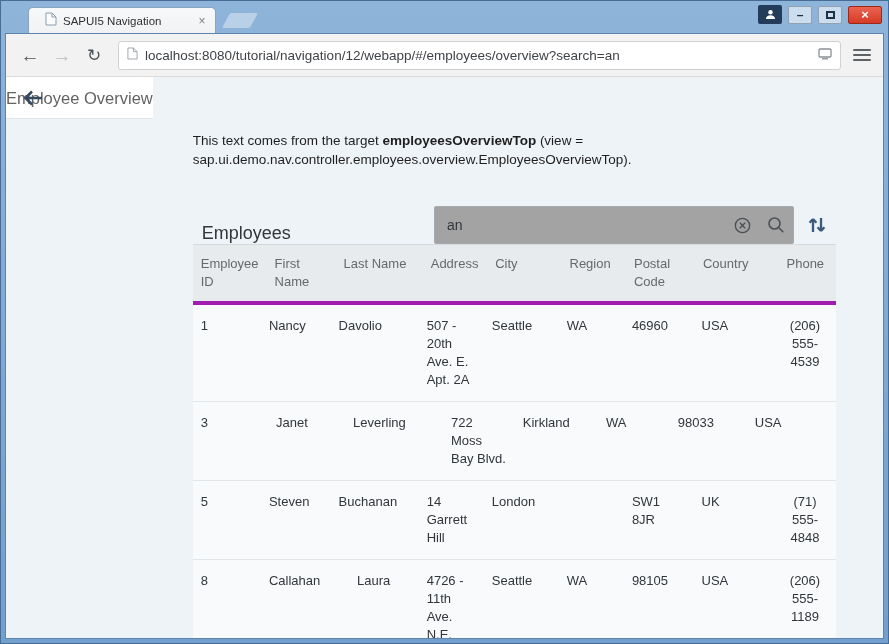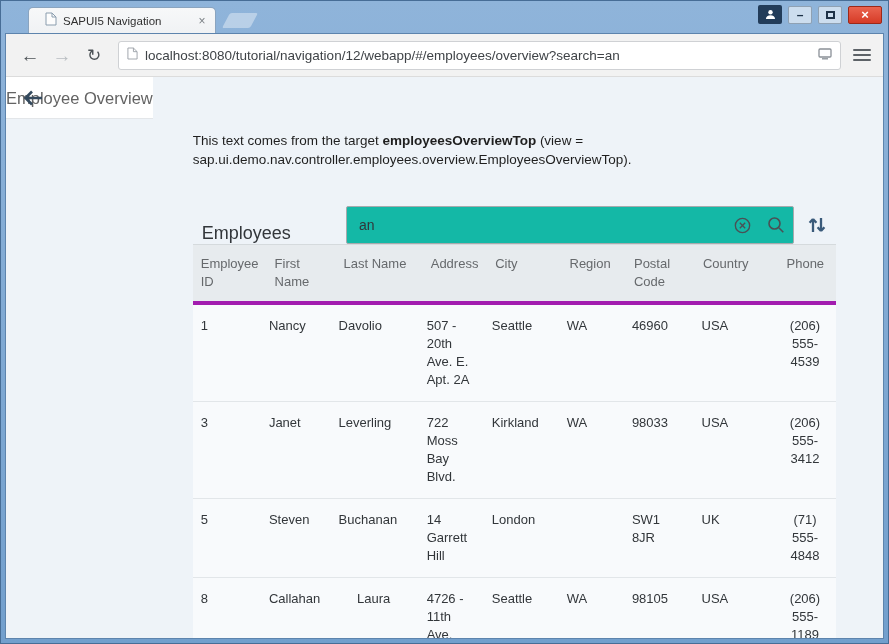--- a/index.html
+++ b/index.html
@@ -44,21 +44,21 @@
   .hdr-back{position:absolute;left:16px;top:0;bottom:0;display:flex;align-items:center;}
   .hdr-title{text-align:center;line-height:42px;font-size:16.5px;color:#636363;}
 
   .content{flex:1;padding:18px 47px 0 40px;overflow:hidden;}
   .intro{margin-top:36px;font-size:13.5px;line-height:19px;color:#1f1f1f;}
   .intro b{font-weight:bold;}
 
   .tbl-toolbar{margin-top:31px;height:44px;display:flex;align-items:flex-end;}
   .tbl-title{font-size:18px;color:#32363a;padding-left:9px;}
   .tbl-spacer{flex:1;}
-  .searchfield{width:448px;height:38px;background:#14b8a6;border:1px solid #a6aaad;border-radius:2px;
+  .searchfield{width:360px;height:38px;background:#a3a3a3;border:1px solid #a6aaad;border-radius:2px;
     display:flex;align-items:center;padding-left:10px;}
   .searchfield input{border:none;outline:none;flex:1;font-size:14px;color:#32363a;font-family:inherit;background:transparent;min-width:0;}
   .icon-btn{width:34px;height:36px;display:flex;align-items:center;justify-content:center;flex:none;}
   .sort-btn{width:38px;height:38px;display:flex;align-items:center;justify-content:center;margin-left:4px;}
 
   .tbl-header{display:flex;background:#e7ebee;border-top:1px solid #d5dadd;border-bottom:4px solid #a21caf;}
   .tbl-header .cell{color:#66696c;padding:10px 8px;}
   .trow{display:flex;background:#f8fafc;border-bottom:1px solid #e2e6e9;}
   .trow .cell{padding:12px 8px;color:#32363a;}
   .cell{font-size:13px;line-height:18px;overflow-wrap:break-word;}
@@ -200,21 +200,20 @@
 
         <div class="trow">
           <div class="cell c0">3</div>
           <div class="cell c1">Janet</div>
           <div class="cell c2">Leverling</div>
           <div class="cell c3">722 Moss Bay Blvd.</div>
           <div class="cell c4">Kirkland</div>
           <div class="cell c5">WA</div>
           <div class="cell c6">98033</div>
           <div class="cell c7">USA</div>
-          <div class="cell c8">(206) 555-3412</div>
         </div>
 
         <div class="trow">
           <div class="cell c0">5</div>
           <div class="cell c1">Steven</div>
           <div class="cell c2">Buchanan</div>
           <div class="cell c3">14 Garrett Hill</div>
           <div class="cell c4">London</div>
           <div class="cell c5"></div>
           <div class="cell c6">SW1 8JR</div>

